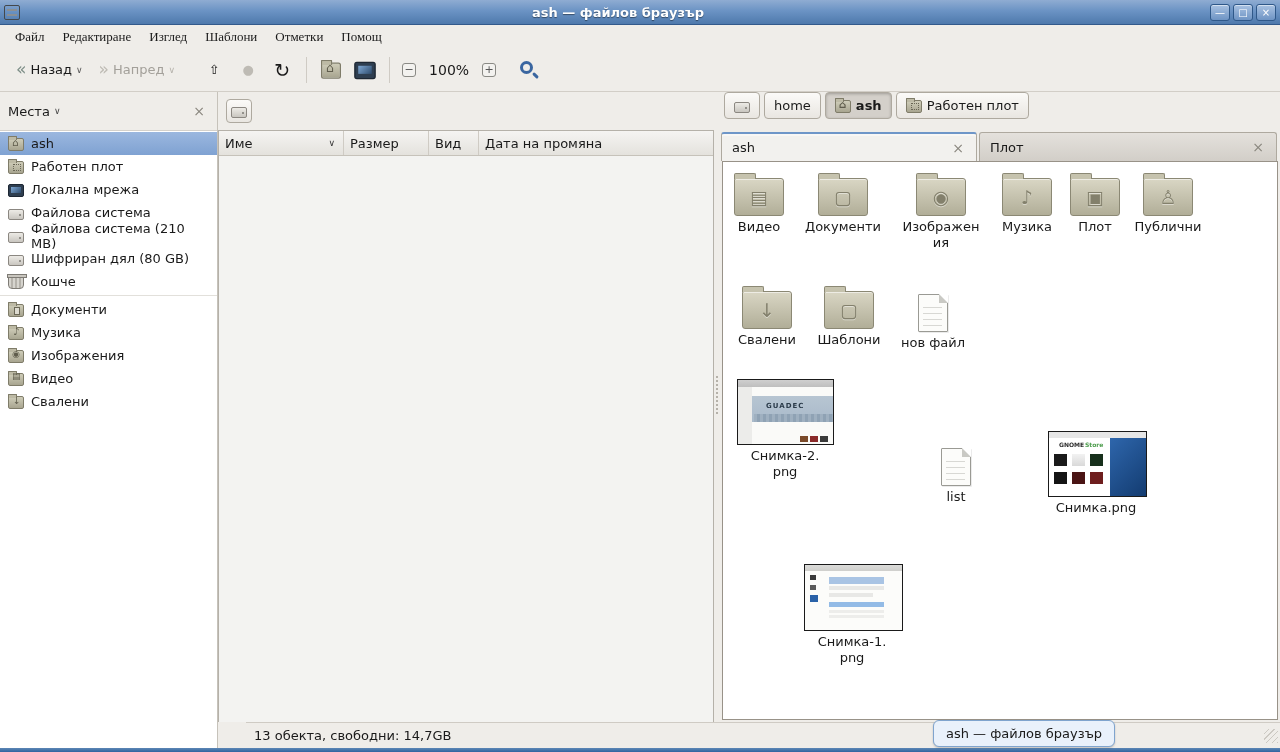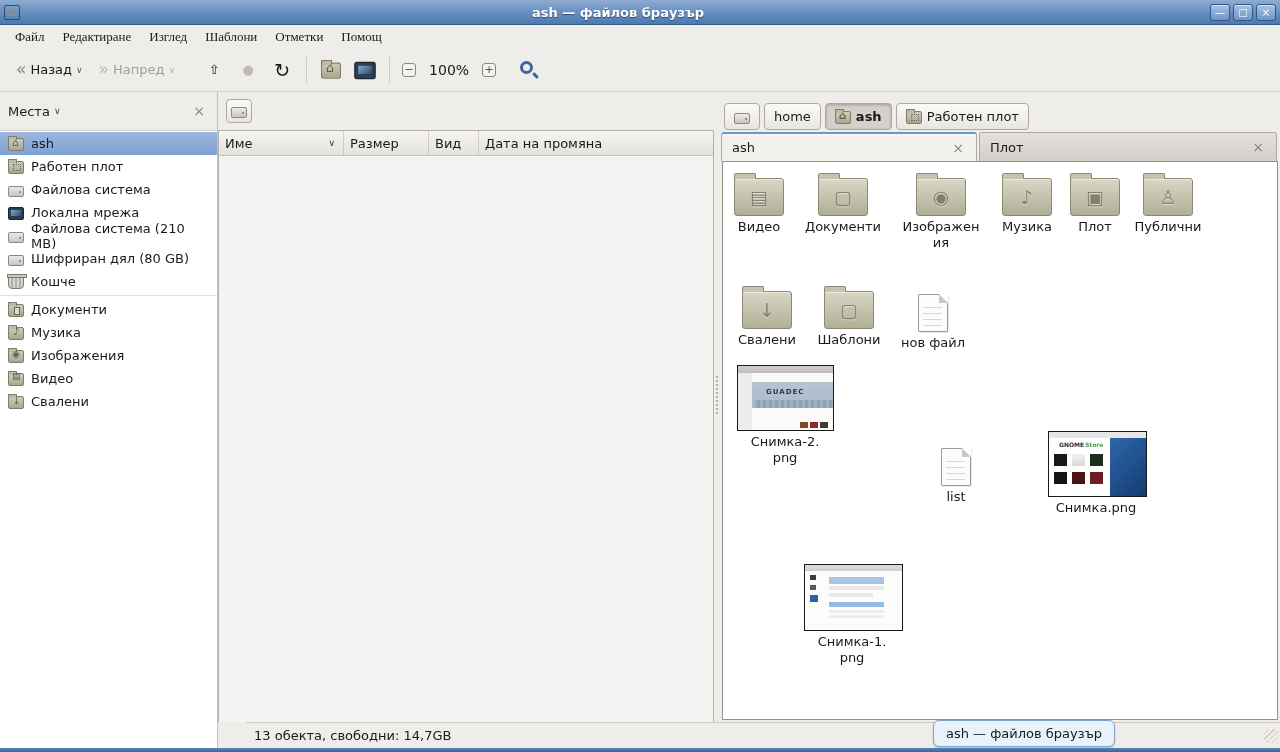--- a/index.html
+++ b/index.html
@@ -90,21 +90,21 @@
   .th .sort { margin-left:auto; font-size:9px; color:#333; padding-right:2px; }
   .col-name { width:125px; flex:none; }
   .col-size { width:85px; flex:none; }
   .col-type { width:50px; flex:none; }
   .col-date { flex:1; }
   .tree-rows { flex:1; overflow:hidden; }
   .tree-filler { background:#F3F3F1; height:100%; }
 
   
   .view-pane { flex:1; display:flex; flex-direction:column; min-width:0; }
-  .pathbar { height:38px; flex:none; display:flex; align-items:flex-end; gap:4px; padding:0 2px 0 4px; }
+  .pathbar { height:38px; flex:none; display:flex; align-items:flex-start; gap:4px; padding:0 2px 0 4px; }
   .path-btn { display:flex; align-items:center; gap:5px; height:27px; padding:0 9px; border:1px solid #AEA99F; border-radius:4px; background:linear-gradient(#FBFAF8,#E9E6E1); }
   .path-btn.active { background:#D4D0CA; box-shadow:inset 0 1px 3px rgba(0,0,0,.25); font-weight:bold; }
   .tabbar { height:31px; flex:none; display:flex; align-items:flex-end; background:#EFEDE9; padding:0 1px; }
   .tab { height:29px; display:flex; align-items:center; padding:0 10px; border:1px solid #AEA99F; border-bottom:none; border-radius:3px 3px 0 0; background:linear-gradient(#E4E1DC,#D2CEC8); margin-right:2px; }
   .tab.active { background:#F2F1EE; border-top:2px solid #6E96C8; box-shadow:inset 0 2px 0 #F8F7F5; }
   .tab .tab-label { flex:1; }
   .tab.active { width:256px; flex:none; }
   .tab:not(.active) { flex:1; }
   .tab-close { margin-left:12px; color:#8a877f; font-size:14px; line-height:1; padding:0 2px; }
   .iconview-wrap { flex:1; margin:0 2px 2px 2px; border:1px solid #989288; background:#fff; padding:1px; min-height:0; }
@@ -250,28 +250,28 @@
           <div class="side-item base selected">
             <span class="mi mi-home"></span>
             <span>ash</span>
           </div>
 
           <div class="side-item alt">
             <span class="mi mi-desktop"></span>
             <span>Работен плот</span>
           </div>
 
+          <div class="side-item alt">
+            <span class="mi mi-network"></span>
+            <span>Локална мрежа</span>
+          </div>
+
           <div class="side-item base">
             <span class="mi mi-drive"></span>
             <span>Файлова система</span>
-          </div>
-
-          <div class="side-item alt">
-            <span class="mi mi-network"></span>
-            <span>Локална мрежа</span>
           </div>
 
           <div class="side-item base">
             <span class="mi mi-drive"></span>
             <span>Файлова система (210 MB)</span>
           </div>
 
           <div class="side-item alt">
             <span class="mi mi-drive"></span>
             <span>Шифриран дял (80 GB)</span>
@@ -474,21 +474,21 @@
                     <span class="emblem">▢</span>
                   </div>
                   <div class="label">Шаблони</div>
                 </div>
 
                 <div class="icon-item base k-doc" style="left: 209px; top: 126px;">
                   <div class="ico"></div>
                   <div class="label">нов файл</div>
                 </div>
 
-                <div class="icon-item alt k-thumb-guadec" style="left: 61px; top: 202px;">
+                <div class="icon-item alt k-thumb-guadec" style="left: 61px; top: 216px;">
                   <div class="ico"></div>
                   <div class="label">Снимка-2.
 png</div>
                 </div>
 
                 <div class="icon-item base k-doc" style="left: 232px; top: 280px;">
                   <div class="ico"></div>
                   <div class="label">list</div>
                 </div>
 

